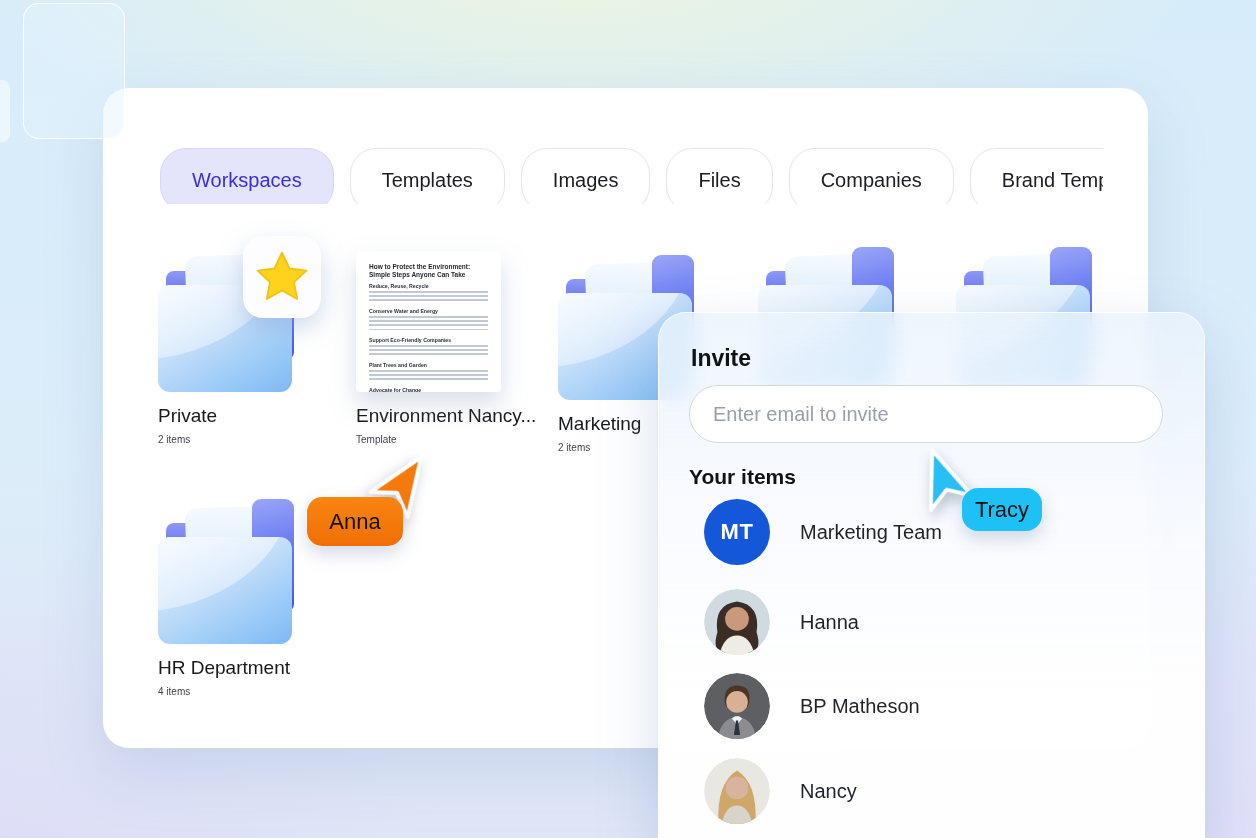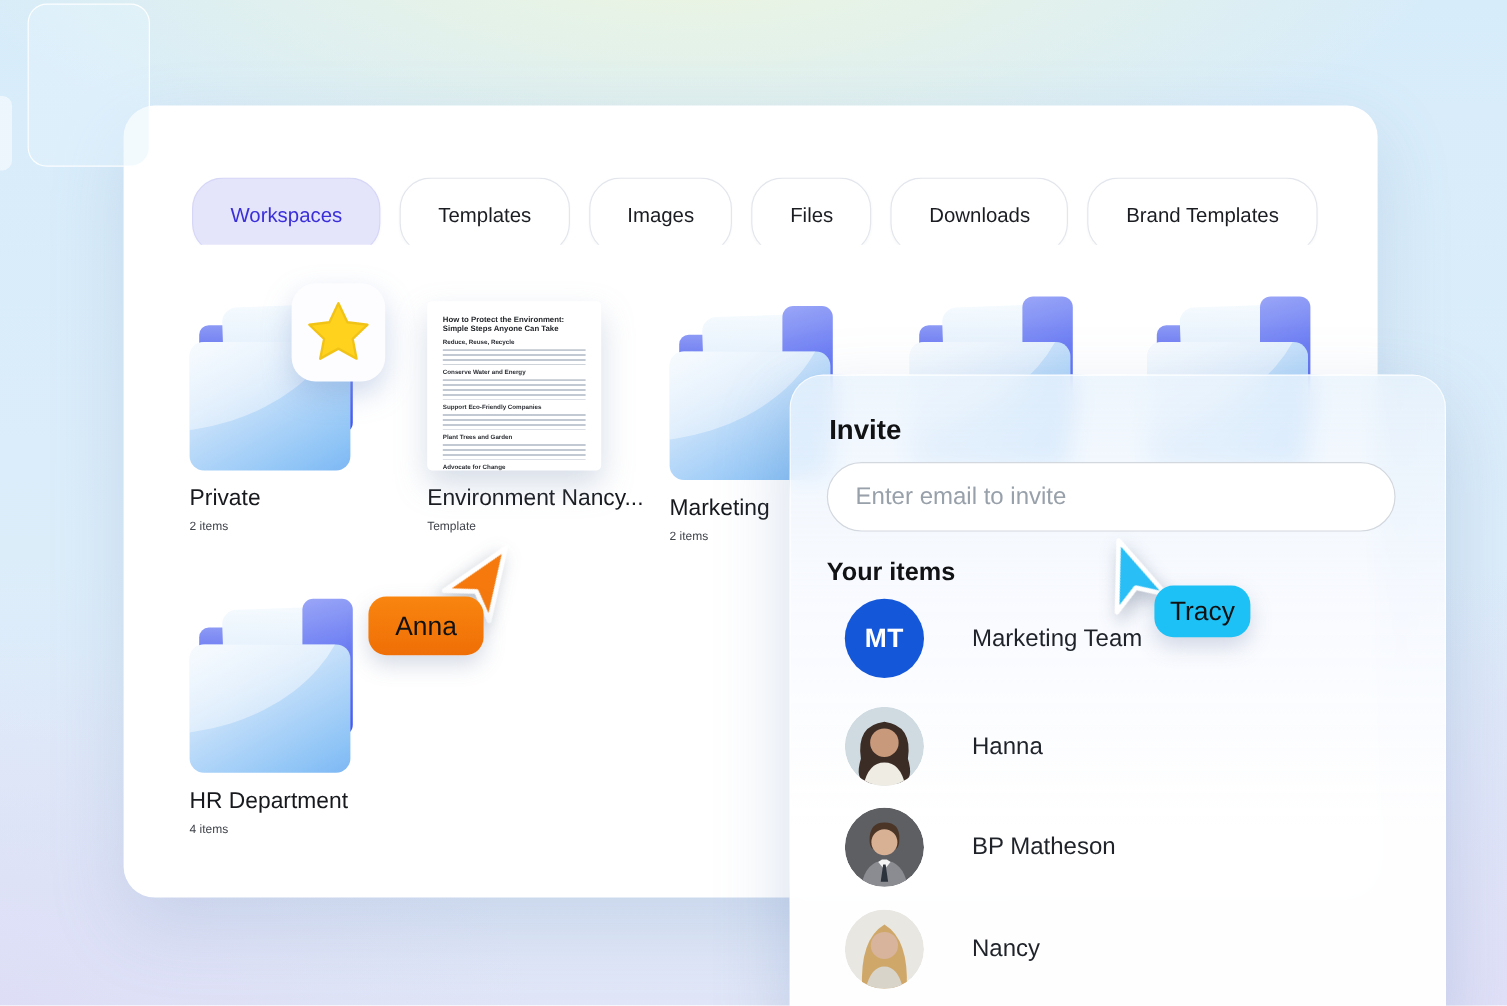--- a/index.html
+++ b/index.html
@@ -36,21 +36,21 @@
 
   
   .tabs {
     position:absolute; left:160px; top:148px; width:943px; height:56px;
     display:flex; gap:16px; overflow:hidden; z-index:4; white-space:nowrap;
   }
   .tab {
     flex:0 0 auto; height:64px; border-radius:26px; padding:16px 31px;
     display:flex; align-items:center; justify-content:center;
     background:#ffffff; border:1.5px solid #e3e6ec;
-    font-size:17px; color:#1b1d22; cursor:pointer;
+    font-size:20px; color:#1b1d22; cursor:pointer;
     box-shadow:0 1px 2px rgba(30,50,90,0.03);
   }
   .tab.active {
     background:#e4e4fb; border-color:#d6d6f7; color:#3b2fd9; font-weight:500;
   }
 
   
   .cell { position:absolute; width:150px; z-index:3; }
   .cell .icon-box { height:150px; display:flex; align-items:flex-end; position:relative; }
   .cell .name { margin-top:13px; font-size:19px; font-weight:500; color:#17191d; white-space:nowrap; }
@@ -115,21 +115,21 @@
   }
   .panel-title { position:absolute; left:32px; top:32px; font-size:23px; font-weight:600; color:#101214; }
   .email-input {
     position:absolute; left:30px; top:72px; width:474px; height:58px; border-radius:29px;
     border:1.5px solid #d3d8df; background:#ffffff; padding:0 23px;
     font-size:20px; color:#2a2e33; outline:none; font-family:"Liberation Sans", sans-serif;
   }
   .email-input::placeholder { color:#98a0aa; }
   .teams-heading { position:absolute; left:30px; top:152px; font-size:21px; font-weight:700; color:#101214; }
 
-  .member { position:absolute; left:45px; display:flex; align-items:center; gap:40px; }
+  .member { position:absolute; left:45px; display:flex; align-items:center; gap:30px; }
   .member .avatar {
     width:66px; height:66px; border-radius:50%; overflow:hidden; flex:0 0 auto;
     display:flex; align-items:center; justify-content:center;
   }
   .member .avatar svg { width:66px; height:66px; display:block; }
   .avatar.initials { background:#1457d9; color:#ffffff; font-size:22px; font-weight:700; letter-spacing:0.5px; }
   .member .m-name { font-size:20px; color:#1f2329; }
 
   
   .cursor-group { position:absolute; z-index:20; pointer-events:none; }
@@ -150,21 +150,21 @@
   <div class="ghost-rect"></div>
   <div class="ghost-sliver"></div>
 
   <div class="card"></div>
 
   <div class="tabs">
     <div class="tab active">Workspaces</div>
     <div class="tab">Templates</div>
     <div class="tab">Images</div>
     <div class="tab">Files</div>
-    <div class="tab">Downloads</div>
+    <div class="tab">Companies</div>
     <div class="tab">Brand Templates</div>
   </div>
 
   <div class="cell" style="left:158px; top:242px;">
     <div class="icon-box">
       <div class="folder">
         <div class="tab-left"></div>
           <div class="paper"></div>
           <div class="ribbon"></div>
           <div class="body"></div>

